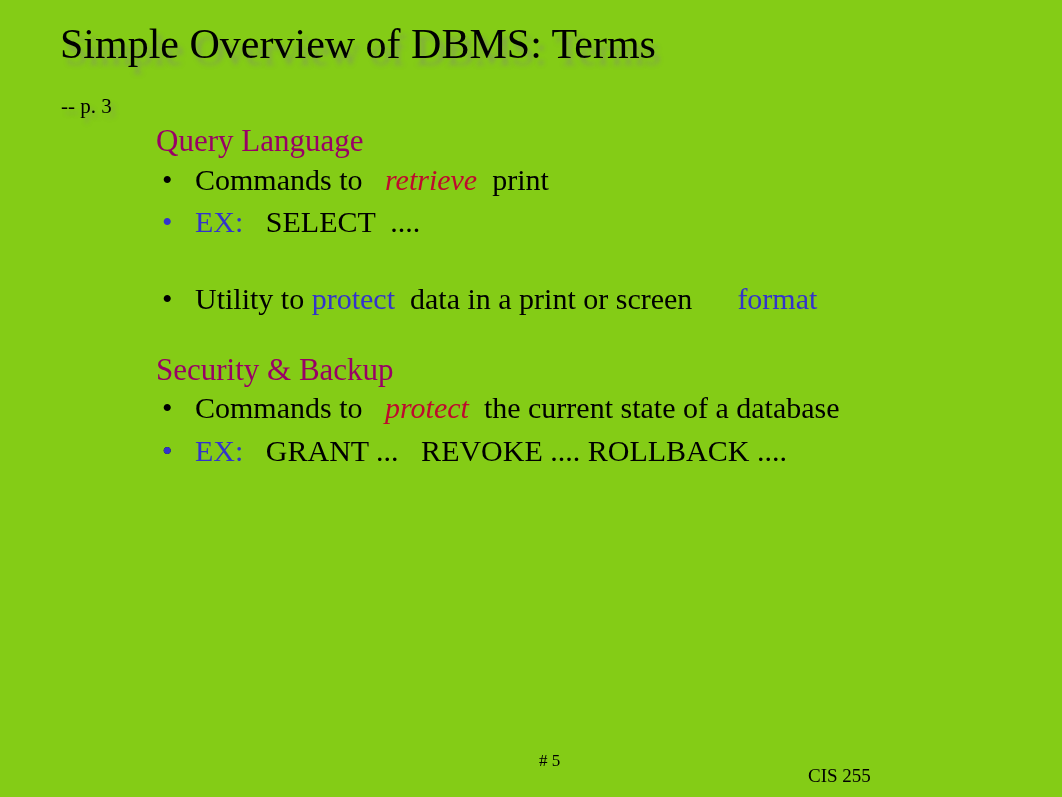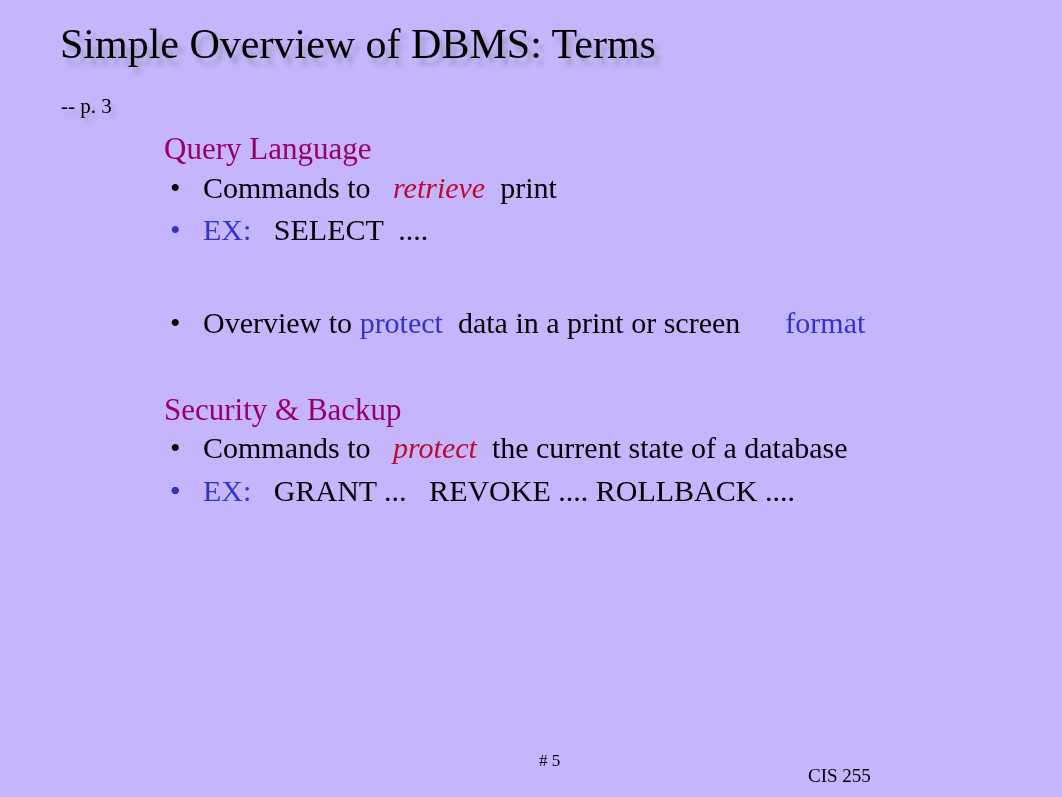--- a/index.html
+++ b/index.html
@@ -8,21 +8,21 @@
     background: #ffffff;
   }
   body {
     font-family: "Liberation Serif", "DejaVu Serif", serif;
   }
 
   #slide {
     position: relative;
     width: 1062px;
     height: 797px;
-    background: #c4b5fd;
+    background: #84cc16;
     overflow: hidden;
   }
 
   
   .title {
     position: absolute;
     left: 60px;
     top: 22px;
     font-size: 42px;
     line-height: 1.08;
@@ -43,21 +43,21 @@
   }
 
   
   .body-block {
     position: absolute;
     left: 152px;
     top: 120px;
     width: 830px;
   }
 
-  .group { margin: 12px; }
+  .group { margin: 4px; }
 
   .group-heading {
     color: #990066;
     font-size: 31px;
     line-height: 1.12;
     margin: 0;
     white-space: nowrap;
   }
 
   .bullets {
@@ -137,21 +137,21 @@
         </li>
       </ul>
     </div>
 
     <div class="gap-1"></div>
 
     <div class="group">
       <ul class="bullets">
         <li class="bullet-row">
           <span class="dot black">•</span>
-          <span class="t-black sp-wide">Overview to </span><span class="t-blue sp-wide">protect</span><span class="t-black sp-wide">  data in a print or screen</span><span class="t-blue sp-wide">      format</span>
+          <span class="t-black sp-wide">Utility to </span><span class="t-blue sp-wide">protect</span><span class="t-black sp-wide">  data in a print or screen</span><span class="t-blue sp-wide">      format</span>
         </li>
       </ul>
     </div>
 
     <div class="gap-2"></div>
 
     <div class="group">
       <div class="group-heading">Security &amp; Backup</div>
       <ul class="bullets">
         <li class="bullet-row">

